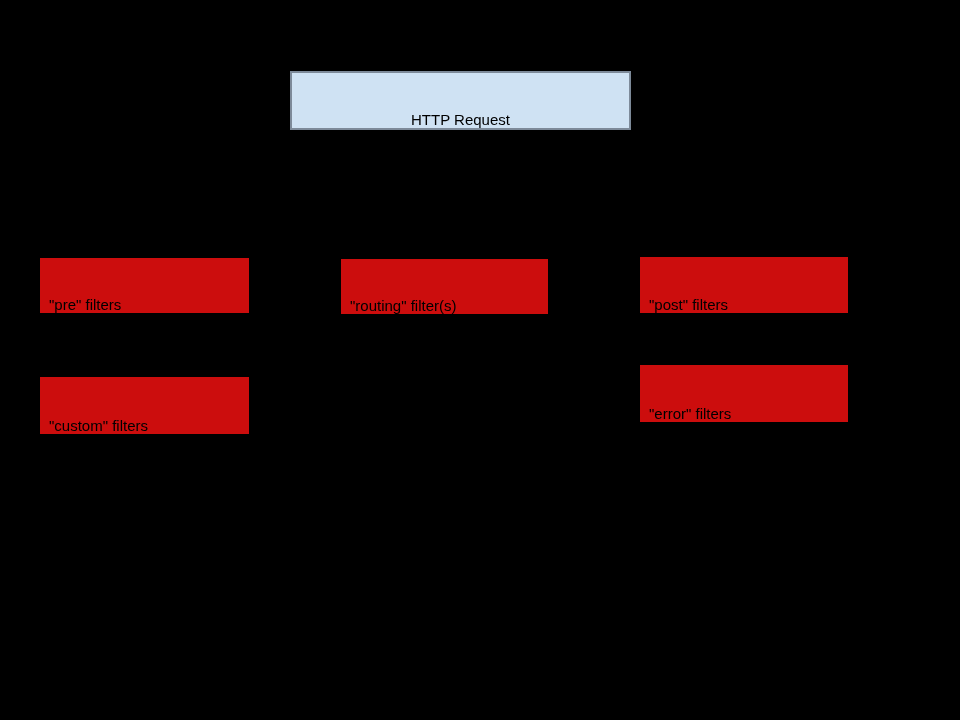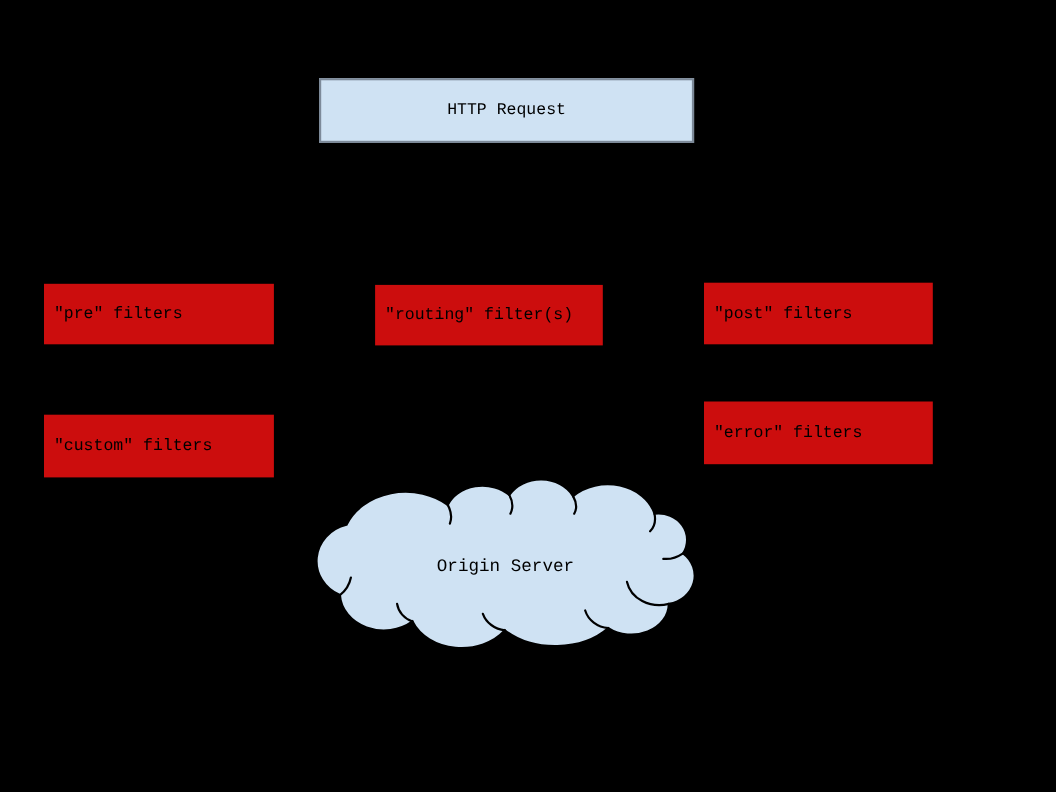--- a/index.html
+++ b/index.html
@@ -12,22 +12,21 @@
     height: 720px;
     background: var(--canvas-bg, #000000);
     overflow: hidden;
     font-family: "Liberation Sans", sans-serif;
     color: var(--text, #000000);
   }
   .node {
     position: absolute;
     box-sizing: border-box;
     display: flex;
-    align-items: center;
-    font-family: Liberation Mono, monospace;
+    align-items: flex-end;
   }
   .node .label {
     white-space: nowrap;
   }
   
   .node-http {
     left: 290px;
     top: 71px;
     width: 341px;
     height: 59px;
@@ -107,44 +106,14 @@
   </div>
 
   <div class="node red-box node-custom">
     <span class="label">"custom" filters</span>
   </div>
 
   <div class="node red-box node-error">
     <span class="label">"error" filters</span>
   </div>
 
-  <div class="node node-cloud">
-    <svg width="345" height="164" viewBox="0 0 345 164" aria-hidden="true">
-      <path class="cloud-outline" d="
-        M 28 44
-        A 58 48 0 0 1 120 26
-        A 34 28 0 0 1 176 17
-        A 33 28 0 0 1 234 18
-        A 44 36 0 0 1 308 34
-        A 26 24 0 0 1 334 70
-        A 28 26 0 0 1 321 116
-        A 34 28 0 0 1 266 138
-        A 62 44 0 0 1 172 140
-        A 48 38 0 0 1 88 132
-        A 40 34 0 0 1 22 108
-        A 36 34 0 0 1 28 44
-        Z"></path>
-      <path class="cloud-cuts" d="
-        M 120 26 q 5 9 2 17
-        M 176 17 q 5 9 1 17
-        M 234 18 q 5 9 1 16
-        M 308 34 q 2 10 -4 16
-        M 334 70 q -9 6 -18 5
-        M 321 116 a 30 26 0 0 1 -38 -20
-        M 266 138 a 24 22 0 0 1 -21 -16
-        M 172 140 a 24 22 0 0 1 -20 -15
-        M 88 132 a 22 20 0 0 1 -14 -16
-        M 22 108 q 8 -6 10 -16"></path>
-    </svg>
-    <span class="cloud-label">Origin Server</span>
-  </div>
 
 </div>
 
 </body></html>

